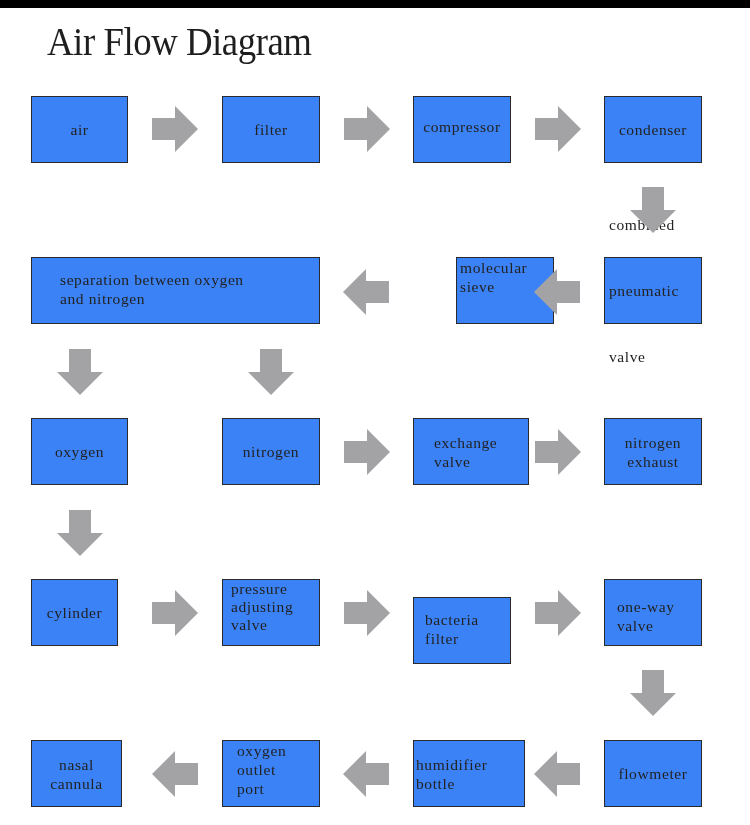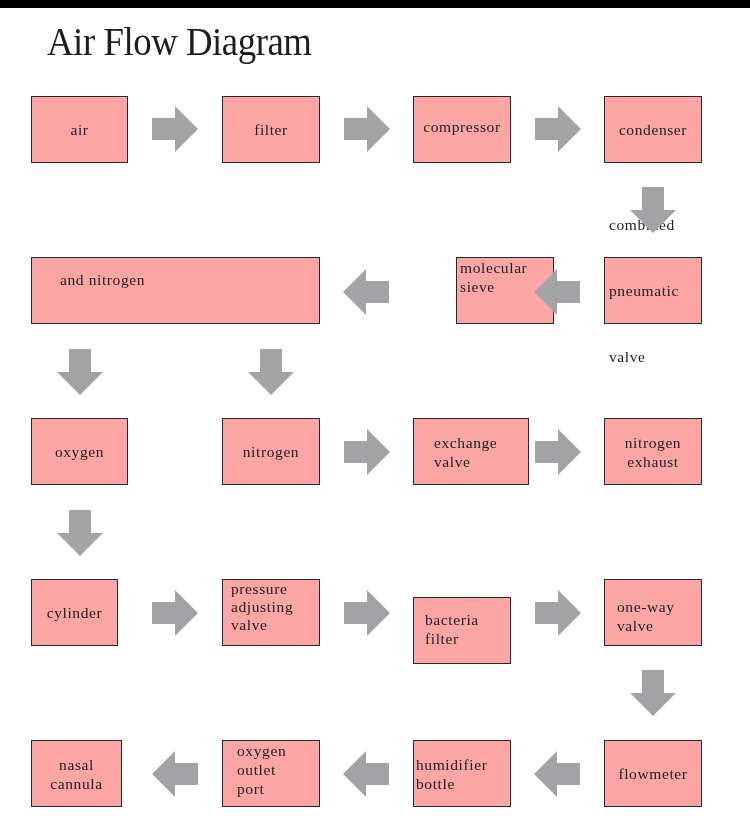--- a/index.html
+++ b/index.html
@@ -6,21 +6,21 @@
     body {
       width: 750px; height: 825px; background: #ffffff; position: relative; overflow: hidden;
       font-family: "Liberation Serif", "DejaVu Serif", serif; color: #222;
     }
     .topbar { position: absolute; left: 0; top: 0; width: 750px; height: 8px; background: #000; }
     .title {
       position: absolute; left: 47px; top: 18px; font-size: 40px; letter-spacing: -0.5px;
       color: #1e1e1e; line-height: 48px; transform: scaleX(0.92); transform-origin: left center;
     }
     .box {
-      position: absolute; box-sizing: border-box; border: 1.5px solid #2a2a2a; background: #fca5a5;
+      position: absolute; box-sizing: border-box; border: 1.5px solid #2a2a2a; background: #3b82f6;
       font-size: 15.5px; line-height: 19px; letter-spacing: 0.6px; color: #222;
       display: flex; flex-direction: column; justify-content: center;
     }
     .box span { display: block; white-space: nowrap; }
     .c { align-items: center; text-align: center; }
     .l { align-items: flex-start; padding-left: 3px; }
     .arrow { position: absolute; width: 46px; height: 46px; }
     .arrow svg { width: 46px; height: 46px; display: block; }
     .arrow polygon { fill: #a3a3a5; }
   </style>
@@ -37,20 +37,21 @@
   <span>filter</span>
 </div>
 <div class="box c" style="left:413px;top:96px;width:98px;height:67px;justify-content:flex-start;padding-top:20px;">
   <span>compressor</span>
 </div>
 <div class="box c" style="left:604px;top:96px;width:98px;height:67px;">
   <span>condenser</span>
 </div>
 
 <div class="box l" style="left:31px;top:257px;width:289px;height:67px;justify-content:flex-start;padding-top:12px;padding-left:28px;">
+  <span>separation between oxygen</span>
   <span>and nitrogen</span>
 </div>
 <div class="box l" style="left:413px;top:257px;width:98px;height:67px;justify-content:flex-start;margin-left:43px;">
   <span>molecular</span>
   <span>sieve</span>
 </div>
 <div class="box l" style="left:604px;top:257px;width:98px;height:67px;padding-left:4px;gap:47px;">
   <span>combined</span>
   <span>pneumatic</span>
   <span>valve</span>
@@ -90,21 +91,21 @@
 
 <div class="box c" style="left:31px;top:740px;width:91px;height:67px;">
   <span>nasal</span>
   <span>cannula</span>
 </div>
 <div class="box l" style="left:222px;top:740px;width:98px;height:67px;justify-content:flex-start;padding-top:0;padding-left:14px;">
   <span>oxygen</span>
   <span>outlet</span>
   <span>port</span>
 </div>
-<div class="box l" style="left:413px;top:740px;width:98px;height:67px;padding-left:2px;">
+<div class="box l" style="left:413px;top:740px;width:112px;height:67px;padding-left:2px;">
   <span>humidifier</span>
   <span>bottle</span>
 </div>
 <div class="box c" style="left:604px;top:740px;width:98px;height:67px;">
   <span>flowmeter</span>
 </div>
 
 <div class="arrow" style="left:152px;top:106px;">
     <svg viewBox="0 0 46 46">
       <polygon points="0,12 23,12 23,0 46,23 23,46 23,34 0,34" style="fill: rgb(163, 163, 165);"></polygon>

